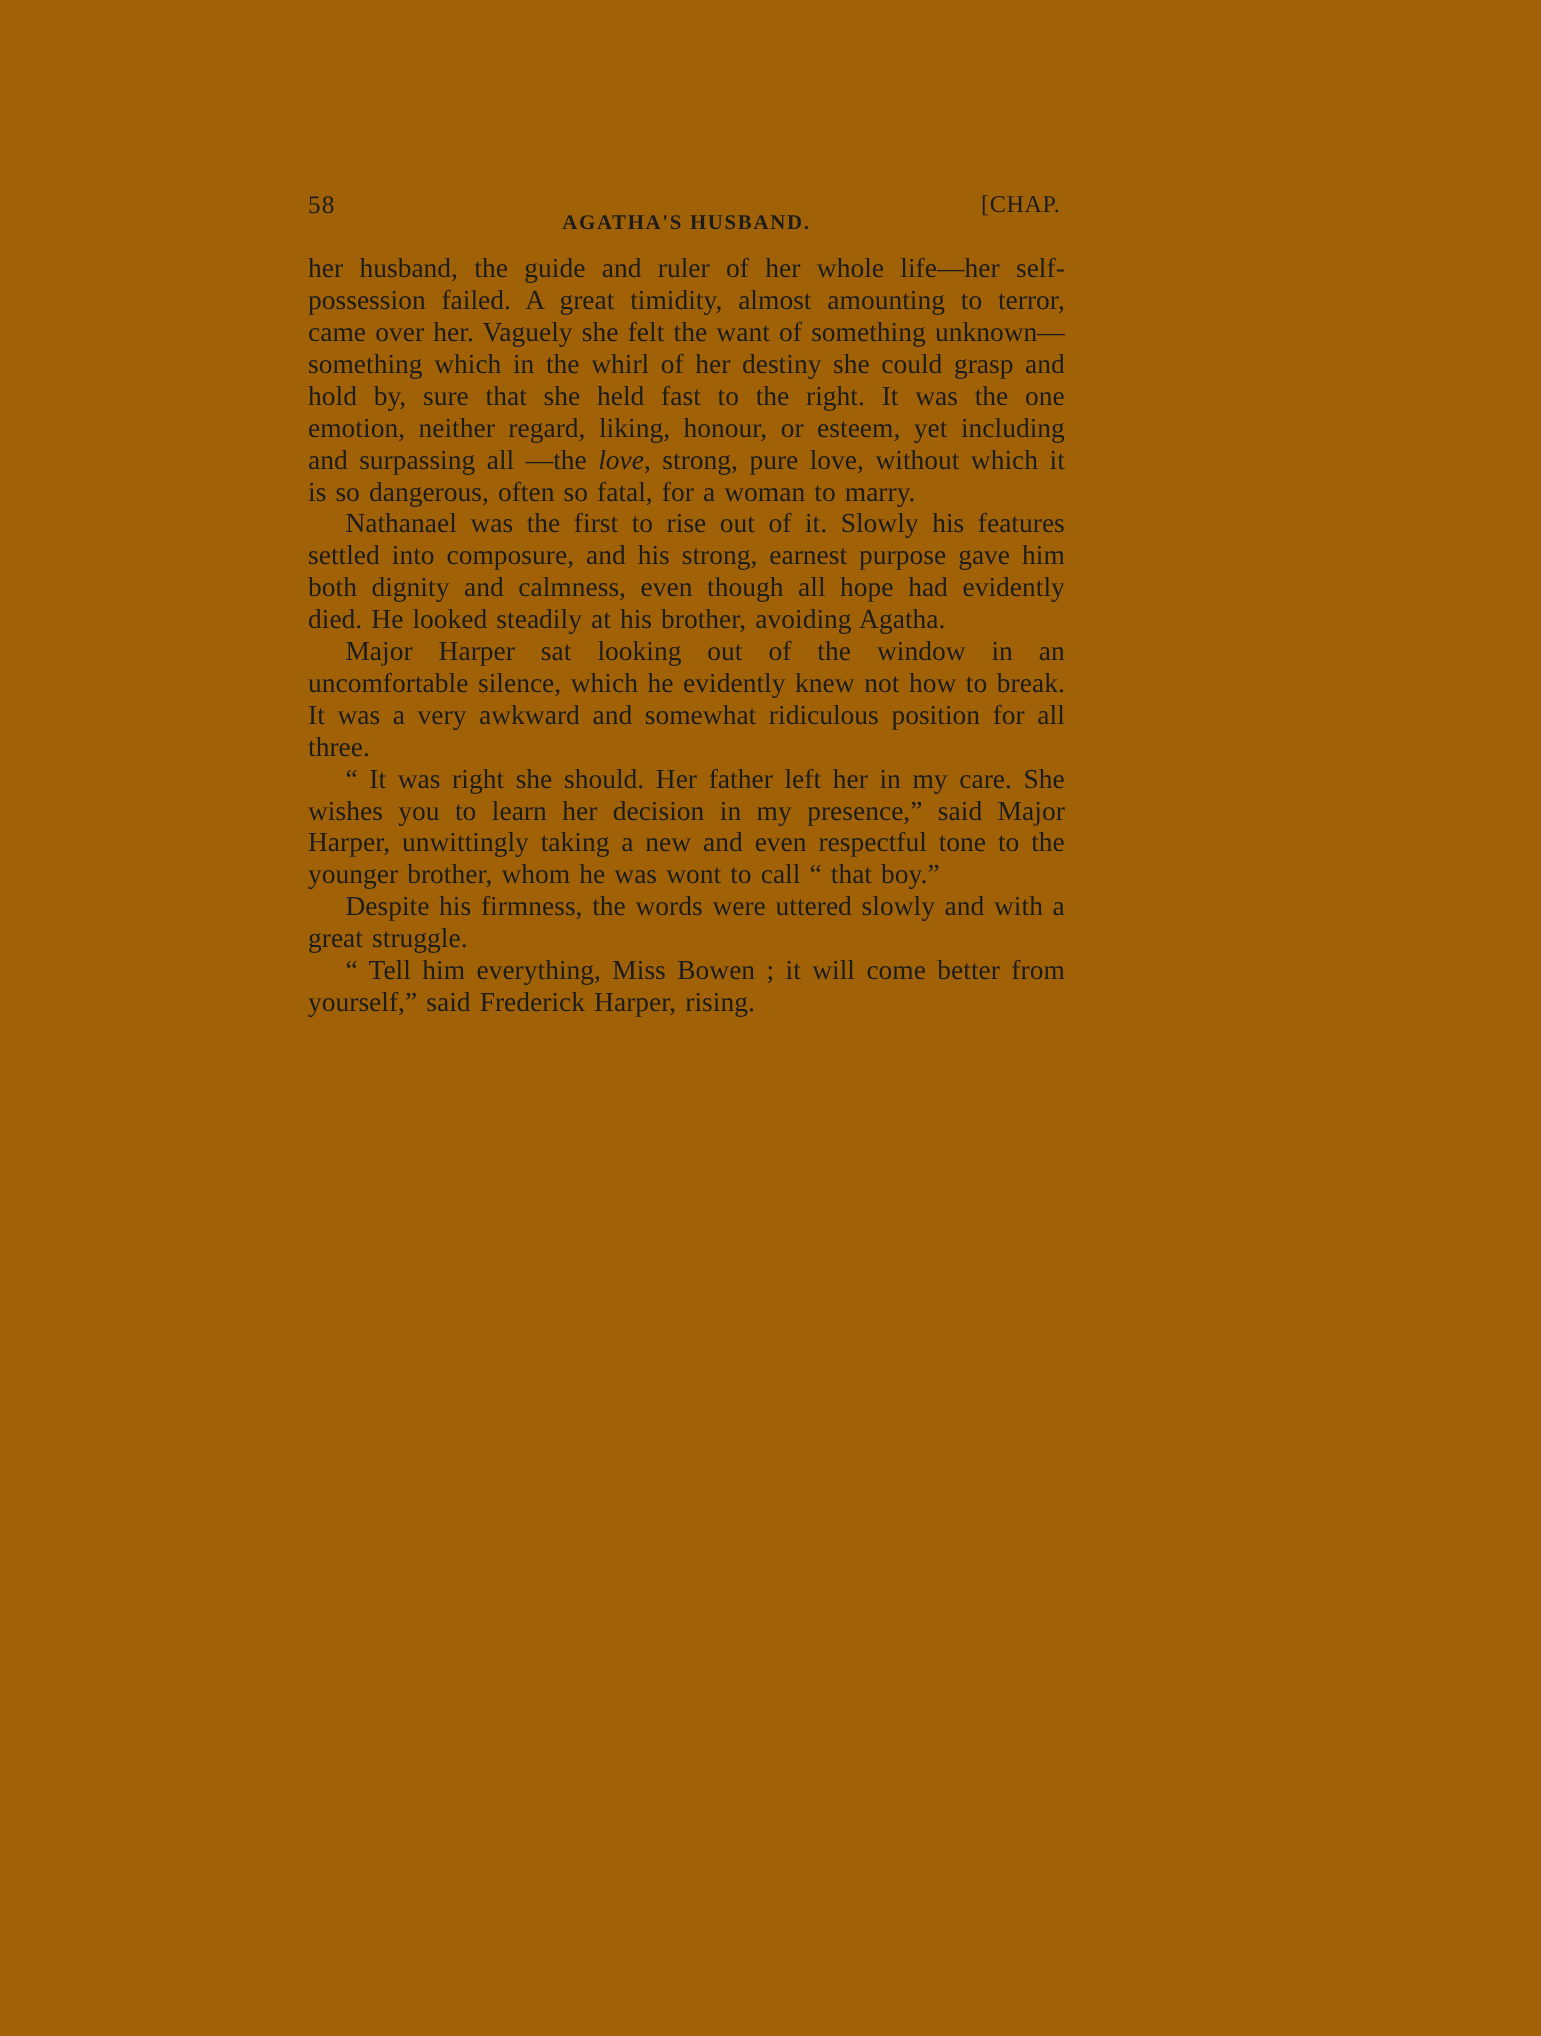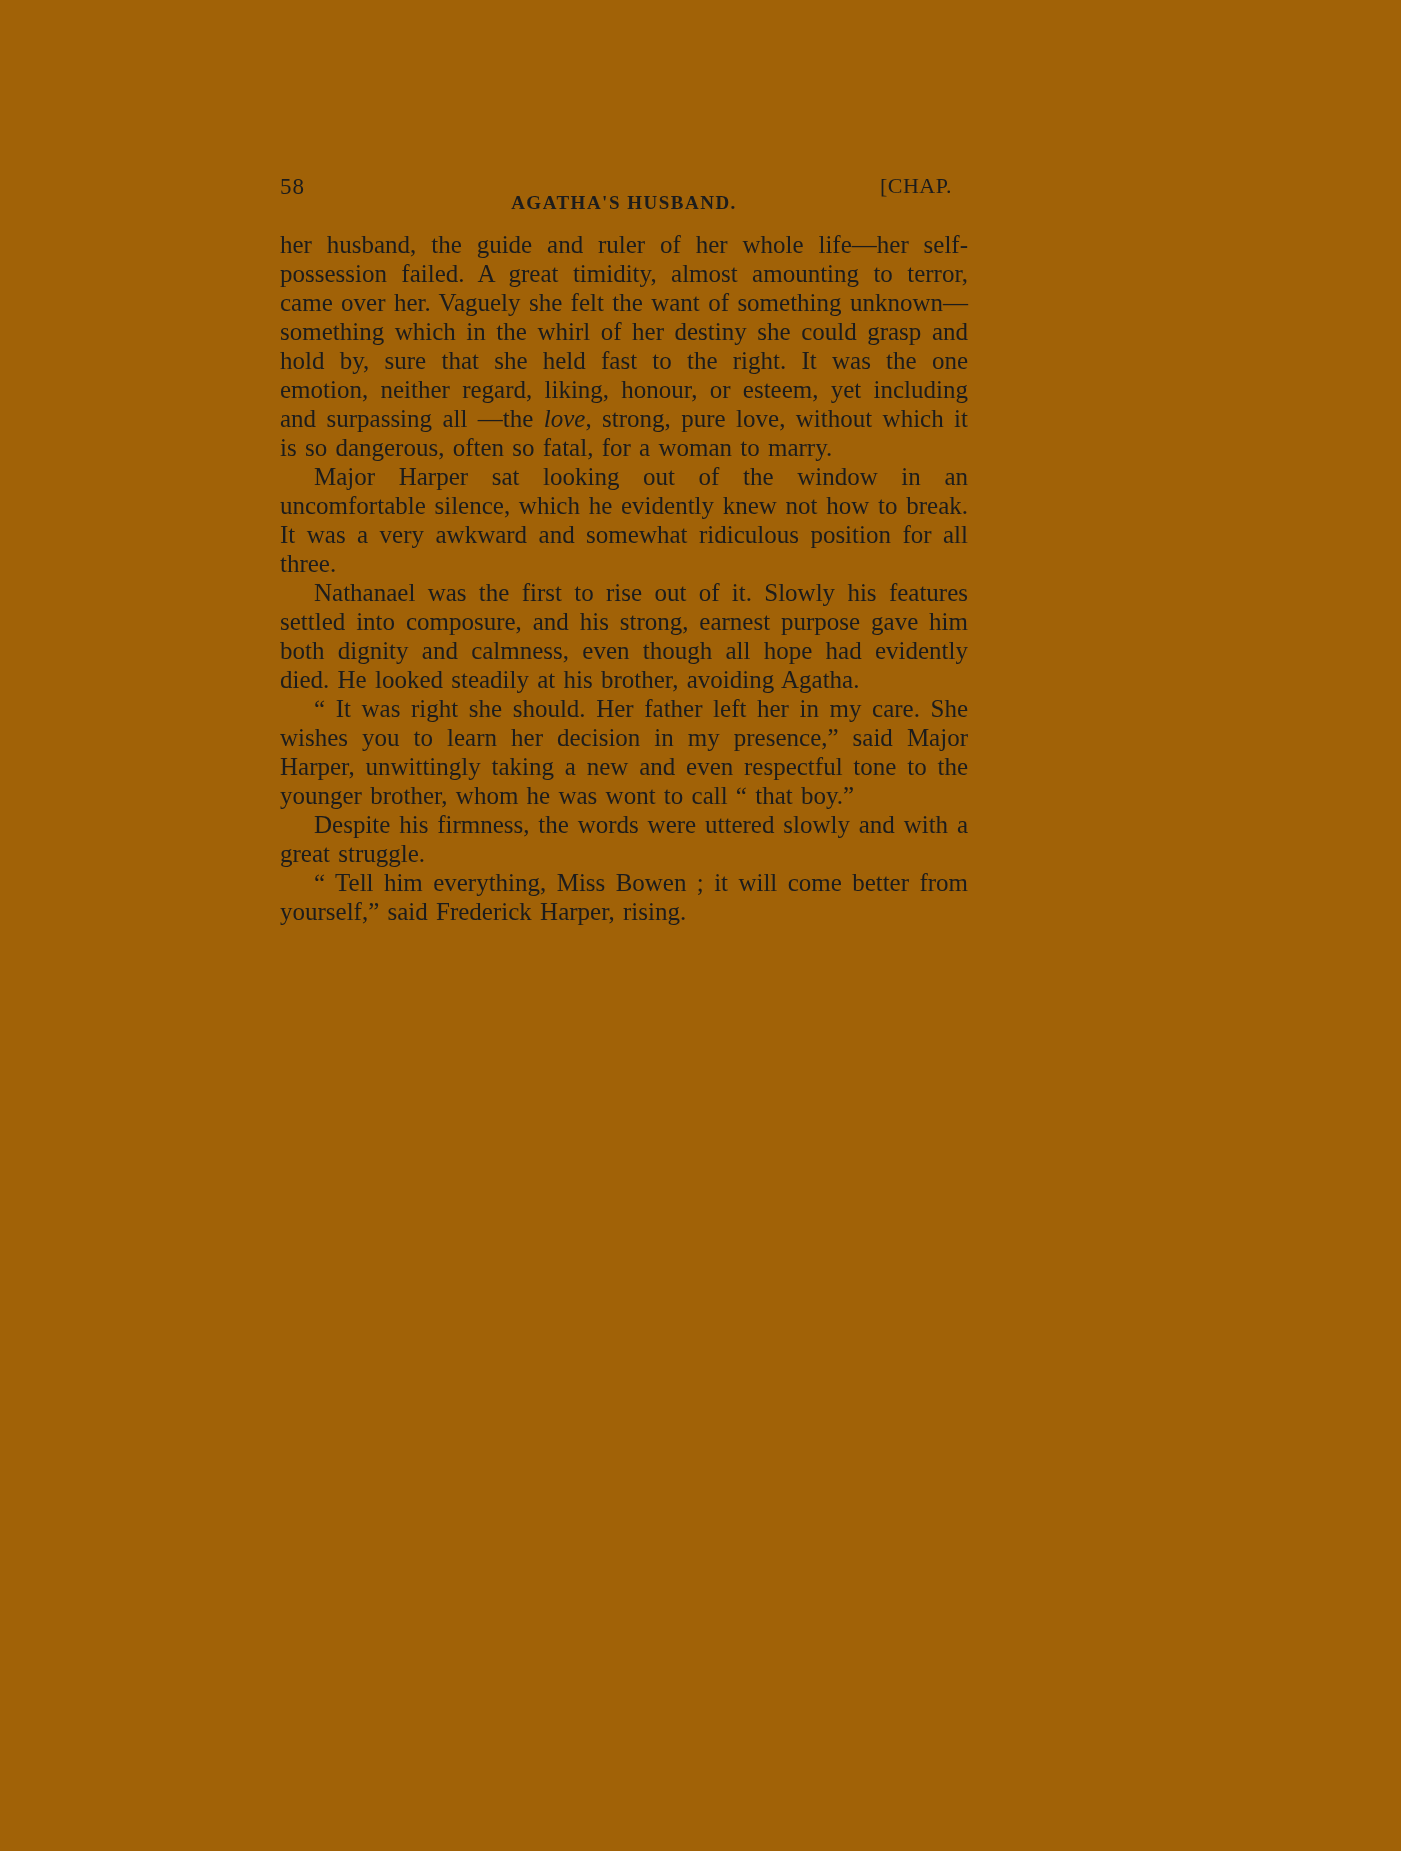--- a/index.html
+++ b/index.html
@@ -40,21 +40,21 @@
     left: 50%;
     top: 20px;
     transform: translateX(-50%);
     font-size: 19px;
     font-weight: bold;
     letter-spacing: 1.5px;
     white-space: nowrap;
   }
   .chapter-marker {
     position: absolute;
-    right: 16px;
+    right: 4px;
     top: 1px;
     font-size: 22px;
     letter-spacing: 0.5px;
   }
   .body-text p {
     margin: 0;
     font-size: 25px;
     line-height: 29px;
     text-align: justify;
     word-spacing: 2px;
@@ -73,21 +73,21 @@
   <div class="text-block">
 
     <div class="header">
       <span class="page-num">58</span>
       <span class="running-title">AGATHA'S HUSBAND.</span>
       <span class="chapter-marker">[CHAP.</span>
     </div>
 
     <div class="body-text">
       <p><span>her husband, the guide and ruler of her whole life—her self-possession failed.  A great timidity, almost amounting to terror, came over her.  Vaguely she felt the want of something unknown—something which in the whirl of her destiny she could grasp and hold by, sure that she held fast to the right.  It was the one emotion, neither regard, liking, honour, or esteem, yet including and surpassing all —the </span><span class="em">love</span><span>, strong, pure love, without which it is so dangerous, often so fatal, for a woman to marry.</span></p>
+      <p class="indent">Nathanael was the first to rise out of it.  Slowly his features settled into composure, and his strong, earnest purpose gave him both dignity and calmness, even though all hope had evidently died.  He looked steadily at his brother, avoiding Agatha.</p>
       <p class="indent">Major Harper sat looking out of the window in an uncomfortable silence, which he evidently knew not how to break.  It was a very awkward and somewhat ridiculous position for all three.</p>
-      <p class="indent">Nathanael was the first to rise out of it.  Slowly his features settled into composure, and his strong, earnest purpose gave him both dignity and calmness, even though all hope had evidently died.  He looked steadily at his brother, avoiding Agatha.</p>
       <p class="indent">“ It was right she should.  Her father left her in my care.  She wishes you to learn her decision in my presence,” said Major Harper, unwittingly taking a new and even respectful tone to the younger brother, whom he was wont to call “ that boy.”</p>
       <p class="indent">Despite his firmness, the words were uttered slowly and with a great struggle.</p>
       <p class="indent">“ Tell him everything, Miss Bowen ; it will come better from yourself,” said Frederick Harper, rising.</p>
     </div>
 
   </div>
 </div>
 
 </body></html>

